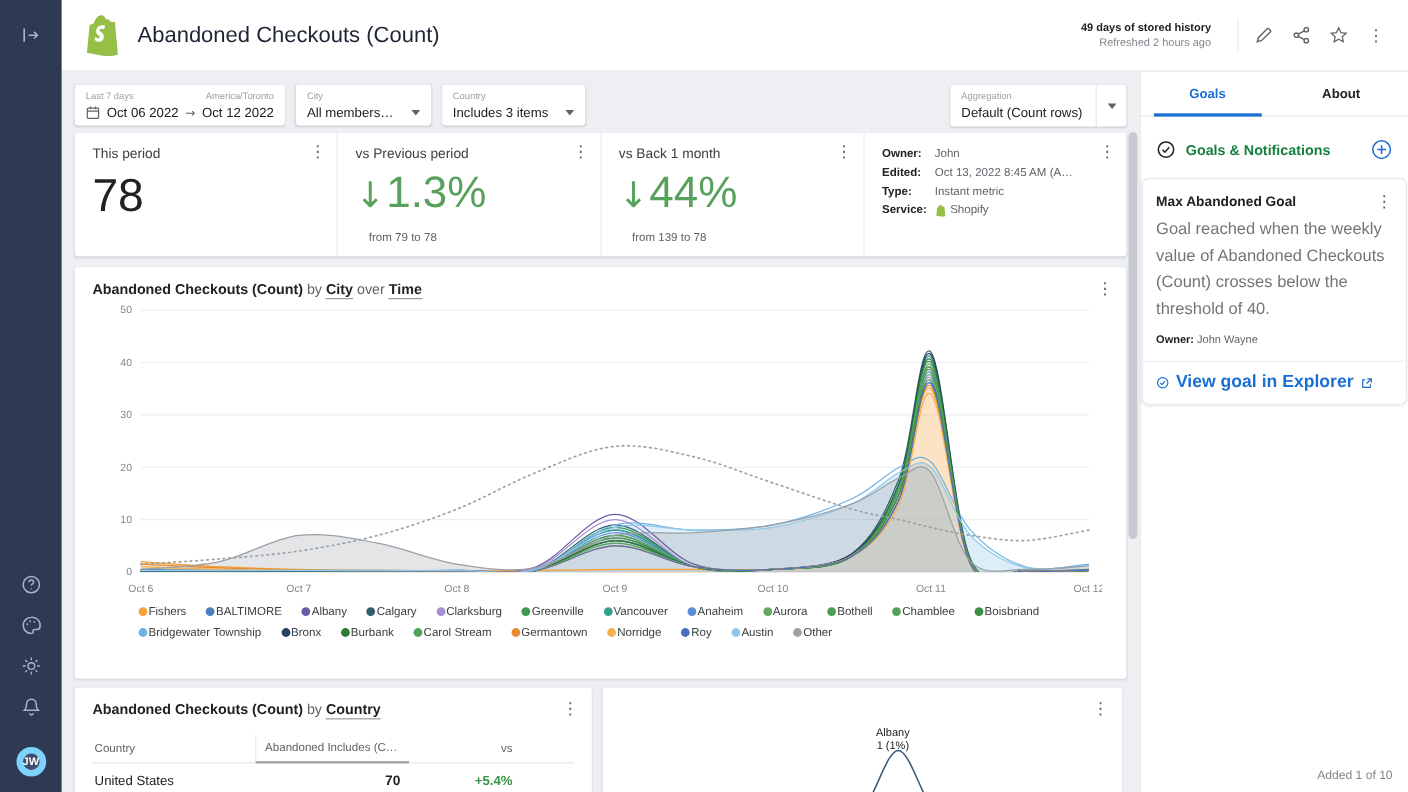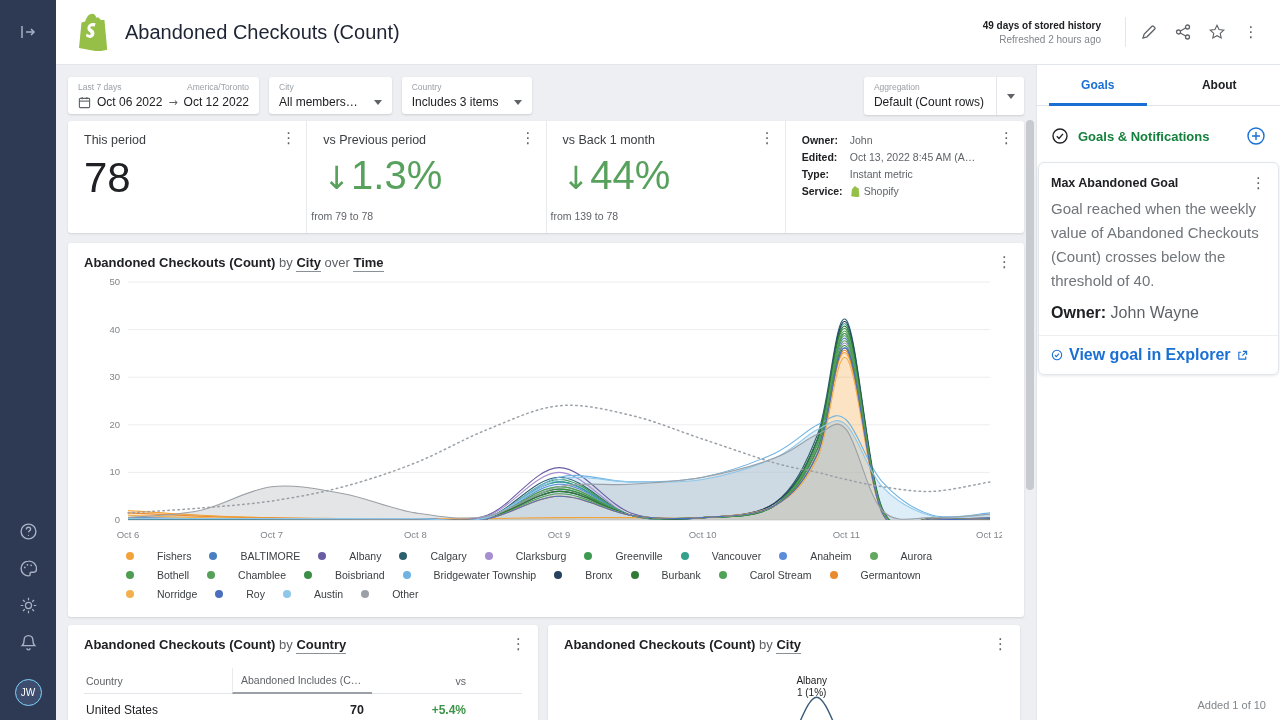--- a/index.html
+++ b/index.html
@@ -6,21 +6,21 @@
   html,body{width:1280px;height:720px;overflow:hidden}
   body{font-family:"Liberation Sans",sans-serif;background:#edeff2;color:#202124}
   .app{position:relative;width:1280px;height:720px;background:#edeff2;overflow:hidden}
   .glyph{font-family:"DejaVu Sans",sans-serif}
 
   
   .sidebar{position:absolute;left:0;top:0;width:56px;height:720px;background:#2e3a54;display:flex;flex-direction:column;align-items:center;z-index:10}
   .sb-top{margin-top:22px;cursor:pointer}
   .sb-bottom{margin-top:auto;display:flex;flex-direction:column;align-items:center;gap:17px;padding-bottom:14px}
   .sb-icon{width:20px;height:20px;display:flex;align-items:center;justify-content:center;cursor:pointer}
-  .avatar{margin-top:10px;width:27px;height:27px;border-radius:50%;background:#3e4c6d;border:1px solid #7dd3fc;color:#fff;font-size:10px;font-weight:normal;display:flex;align-items:center;justify-content:center;cursor:pointer}
+  .avatar{margin-top:10px;width:27px;height:27px;border-radius:50%;background:#3e4c6d;border:6px solid #7dd3fc;color:#fff;font-size:10px;font-weight:bold;display:flex;align-items:center;justify-content:center;cursor:pointer}
 
   
   .header{position:absolute;left:56px;top:0;width:1224px;height:65px;background:#fff;border-bottom:1px solid #e2e5e9;display:flex;align-items:center;z-index:5}
   .logo{margin-left:19px;width:34px;height:38px;flex:0 0 auto}
   .page-title{margin-left:16px;font-size:20px;font-weight:500;color:#1d2433}
   .header-right{margin-left:auto;display:flex;align-items:center;padding-right:12px}
   .history-block{text-align:right;margin-right:18px}
   .hb1{font-size:10px;font-weight:bold;color:#202124}
   .hb2{font-size:10px;color:#80868b;margin-top:3px}
   .hdr-divider{width:1px;height:30px;background:#e2e5e9;margin:0 6px}
@@ -43,35 +43,35 @@
 
   .kpi-card{margin:6px 12px 0 12px;background:#fff;border-radius:3px;box-shadow:0 1px 2px rgba(60,64,67,.15);display:flex;height:112px}
   .kpi{flex:1;padding:12px 16px;position:relative;border-right:1px solid #e8eaed}
   .kpi:last-child{border-right:none}
   .kpi-label{font-size:12.5px;color:#3c4043}
   .kpi-kebab{position:absolute;top:10px;right:10px}
   .kpi-value{font-size:42px;font-weight:400;color:#202124;margin-top:10px;line-height:1}
   .kpi-green{display:flex;align-items:baseline;color:#58a15d;margin-top:8px;line-height:1}
   .kpi-green .arrow{font-size:32px;margin-right:1px}
   .kpi-green .gval{font-size:40px;font-weight:300}
-  .kpi-sub{position:absolute;left:4px;bottom:11px;font-size:10.5px;color:#5f6368}
+  .kpi-sub{position:absolute;left:28px;bottom:11px;font-size:10.5px;color:#5f6368}
   .meta-row{display:flex;align-items:center;margin-bottom:5px;font-size:10.5px}
   .meta-label{font-weight:bold;width:48px;color:#202124;flex:0 0 auto}
   .meta-val{color:#5f6368;white-space:nowrap;overflow:hidden}
   .svc-icon{width:10px;height:11px;margin-right:4px;flex:0 0 auto}
 
   .chart-card{margin:10px 12px 0 12px;background:#fff;border-radius:3px;box-shadow:0 1px 2px rgba(60,64,67,.15);height:374px;position:relative;padding:12px 16px}
   .card-title{font-size:13px;color:#202124}
   .ct-strong{font-weight:bold}
   .ct-by{color:#5f6368}
   .ct-dim{font-weight:bold;border-bottom:1px solid #8b9096;padding-bottom:1px;cursor:pointer}
   .card-kebab{position:absolute;top:12px;right:12px}
   #main-chart-svg{display:block;margin-top:4px}
   .legend{display:flex;flex-wrap:wrap;column-gap:18px;row-gap:7px;padding:4px 20px 0 42px;font-size:10.5px;color:#3c4043}
-  .legend-item{display:flex;align-items:center;gap:23px;cursor:pointer}
+  .legend-item{display:flex;align-items:center;gap:1px;cursor:pointer}
   .dot{width:8px;height:8px;border-radius:50%;flex:0 0 auto}
 
   .bottom-row{display:flex;gap:10px;margin:8px 12px 0 12px}
   .bcard{background:#fff;border-radius:3px;box-shadow:0 1px 2px rgba(60,64,67,.15);height:170px;position:relative;padding:12px 16px}
   .bcard.left{width:470px}
   .bcard.right{width:472px}
   .tbl{margin-top:16px;font-size:10.5px}
   .tbl-head{display:flex;color:#5f6368;height:26px;align-items:center}
   .tbl-row{display:flex;align-items:center;padding-top:9px;font-size:12px;color:#202124}
   .c1{width:148px;padding-left:2px}
@@ -92,21 +92,21 @@
   .tab{flex:1;display:flex;align-items:center;justify-content:center;font-size:12px;font-weight:bold;color:#202124;cursor:pointer;position:relative}
   .tab.active{color:#1a6fd4}
   .tab.active::after{content:"";position:absolute;left:12px;right:12px;bottom:-1px;height:3px;background:#1a6fd4}
   .gn-header{display:flex;align-items:center;gap:9px;padding:20px 14px 14px 14px}
   .gn-title{font-size:13px;font-weight:bold;color:#15803d;flex:1}
   .plus-btn{cursor:pointer;display:flex}
   .goal-card{margin:2px 1px;border:1px solid #e2e5e9;border-radius:6px;box-shadow:0 1px 3px rgba(60,64,67,.12)}
   .gc-head{display:flex;align-items:flex-start;padding:13px 12px 6px 12px}
   .gc-title{font-size:12.5px;font-weight:bold;flex:1}
   .gc-desc{padding:0 12px;font-size:15px;color:#70757a;line-height:1.6}
-  .gc-owner{padding:11px 12px 13px 12px;font-size:16px;color:#5f6368}
+  .gc-owner{padding:11px 12px 13px 12px;font-size:10px;color:#5f6368}
   .gc-owner b{color:#202124}
   .gc-footer{border-top:1px solid #eceef0;padding:10px 12px;display:flex;align-items:center;gap:6px;cursor:pointer}
   .gc-link{color:#1a6fd4;font-size:16px;font-weight:bold}
   .added-note{position:absolute;bottom:9px;right:14px;font-size:11px;color:#80868b}
 </style>
 </head>
 <body>
 
 <div class="app">
 
@@ -453,25 +453,20 @@
             <div class="c3 th" style="display:block;line-height:26px">vs</div>
           </div>
           <div class="tbl-row">
             <div class="c1">United States</div>
             <div class="c2r">70</div>
             <div class="c3 vs-green">+5.4%</div>
           </div>
         </div>
       </div>
       <div class="bcard right">
-        <div class="card-title">
-          <span class="ct-strong">Abandoned Checkouts (Count)</span>
-          <span class="ct-by">by</span>
-          <span class="ct-dim">City</span>
-        </div>
         <span class="kebab card-kebab"></span>
         <svg id="mini-chart-svg" width="444" height="120" viewBox="0 0 444 120">
             <path d="M8.0,116.0 C13.1,115.9 28.4,115.6 38.6,115.4 C48.8,115.1 59.0,114.9 69.1,114.7 C79.3,114.5 89.5,114.4 99.7,114.1 C109.9,113.8 120.1,113.3 130.3,112.8 C140.5,112.3 150.7,111.9 160.9,110.9 C171.0,109.8 181.2,109.8 191.4,106.4 C201.6,103.0 211.8,101.6 222.0,90.4 C232.2,79.2 242.4,39.2 252.6,39.2 C262.8,39.2 273.0,79.2 283.1,90.4 C293.3,101.6 303.5,103.0 313.7,106.4 C323.9,109.8 334.1,109.8 344.3,110.9 C354.5,111.9 364.7,112.4 374.9,112.8 C385.0,113.2 395.2,113.2 405.4,113.4 C415.6,113.7 430.9,114.0 436.0,114.1" fill="none" stroke="#3b5a78" stroke-width="1.4"></path>
             <text x="247.68000000000004" y="26" text-anchor="middle" font-size="10" fill="#202124">Albany</text>
             <text x="247.68000000000004" y="38" text-anchor="middle" font-size="10" fill="#202124">1 (1%)</text>
           </svg>
       </div>
     </div>
 
     <div class="scrollbar">

